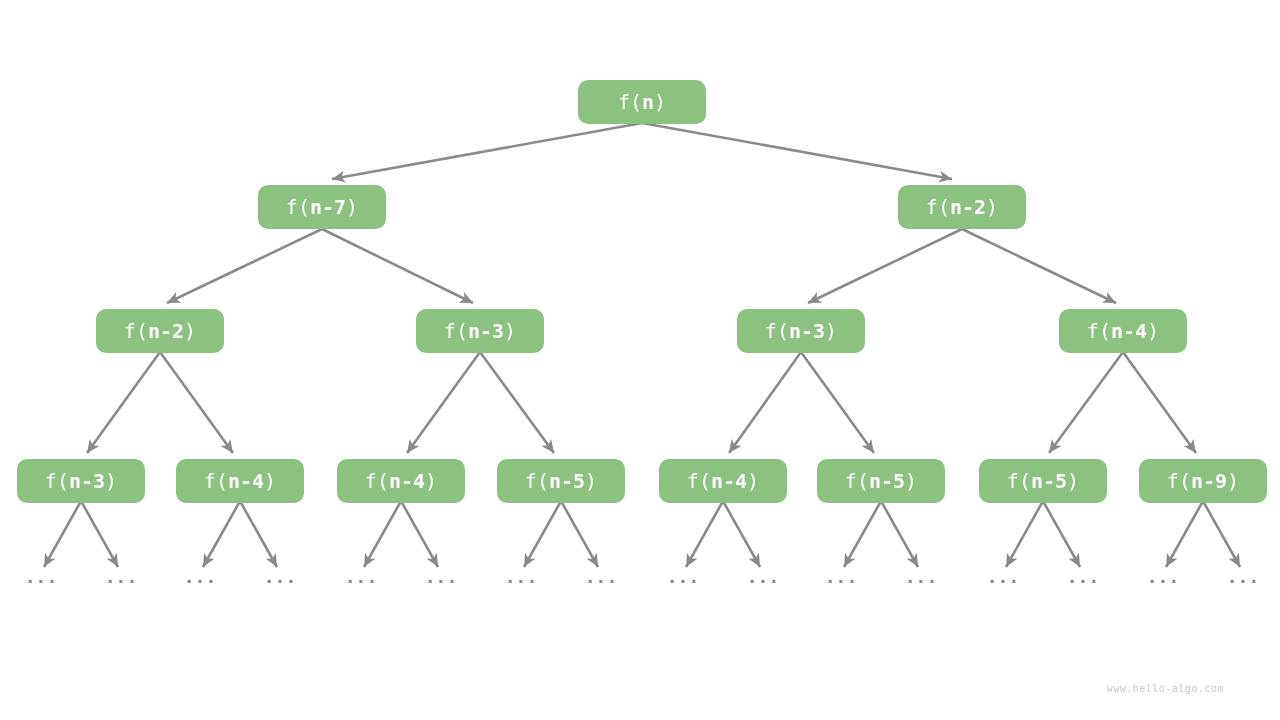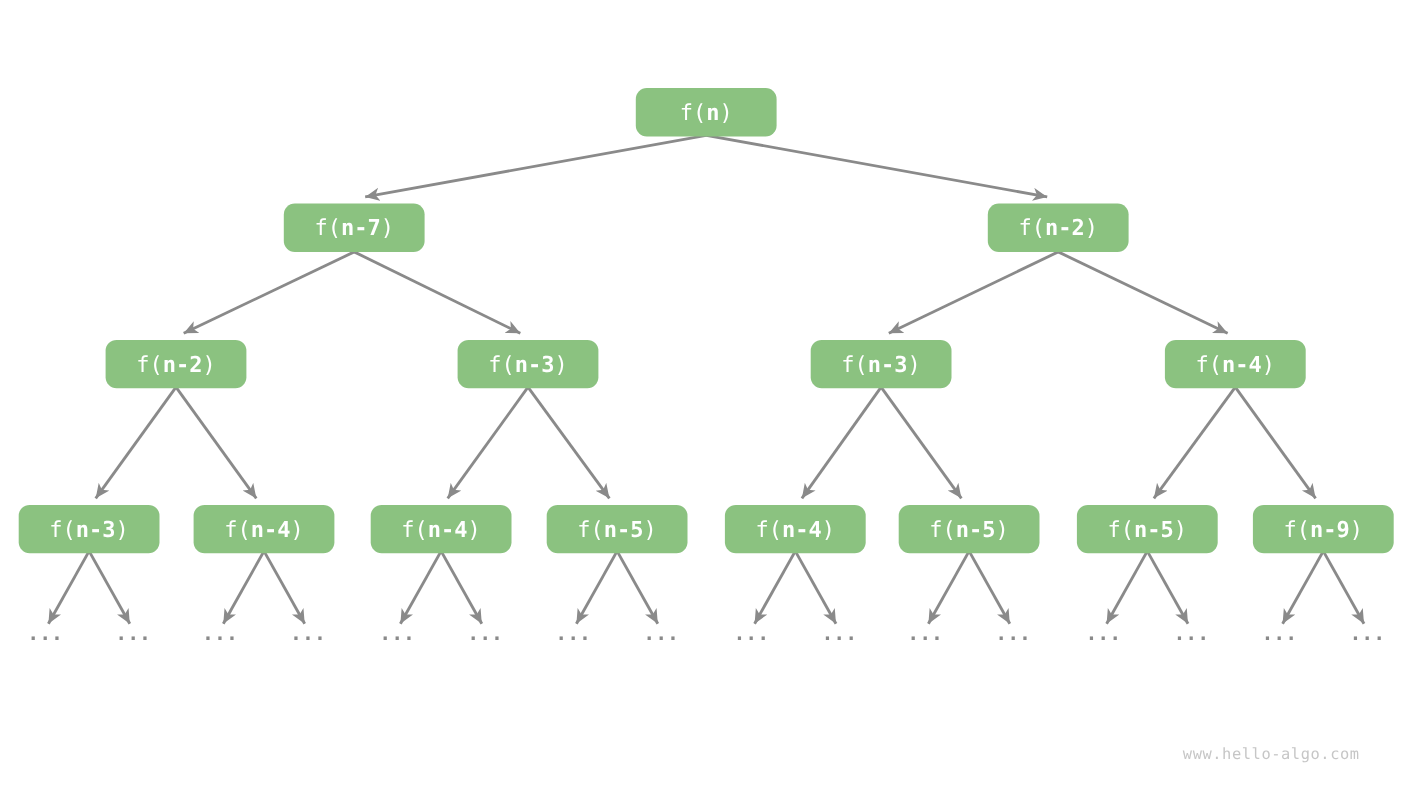--- a/index.html
+++ b/index.html
@@ -29,23 +29,23 @@
     top: 566px;
     transform: translateX(-50%);
     color: var(--leaf-dots, #8a8a8a);
     font-size: 18px;
     font-weight: bold;
     line-height: 22px;
     z-index: 2;
   }
   .watermark {
     position: absolute;
-    right: 44px; bottom: 26px;
+    right: 56px; bottom: 26px;
     color: var(--watermark-text, #c6c6c6);
-    font-size: 14px;
+    font-size: 10px;
     letter-spacing: 0.5px;
   }
 </style>
 </head>
 <body>
 
 <div id="stage">
 
   <svg id="edges" viewBox="0 0 1280 720" xmlns="http://www.w3.org/2000/svg">
     <defs>

